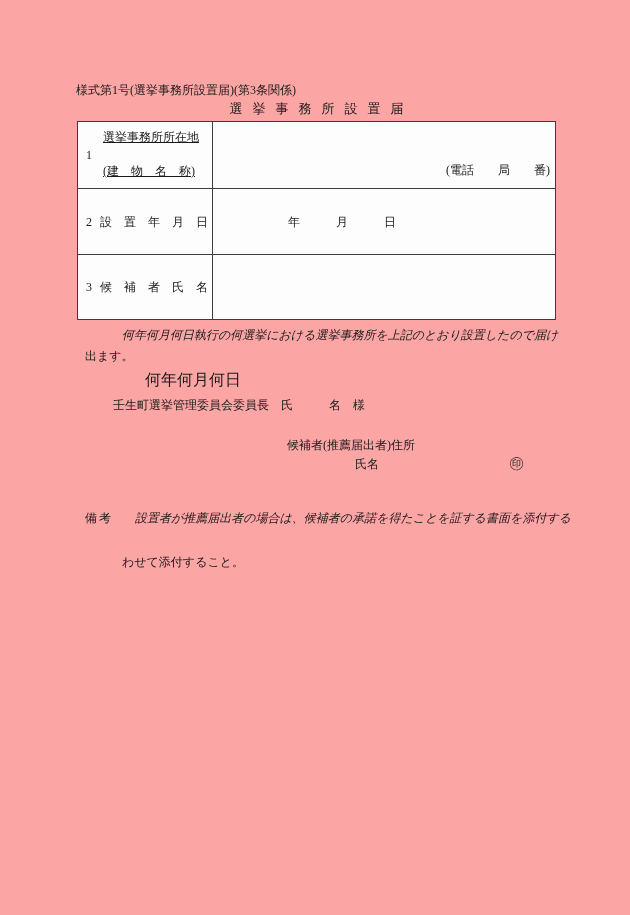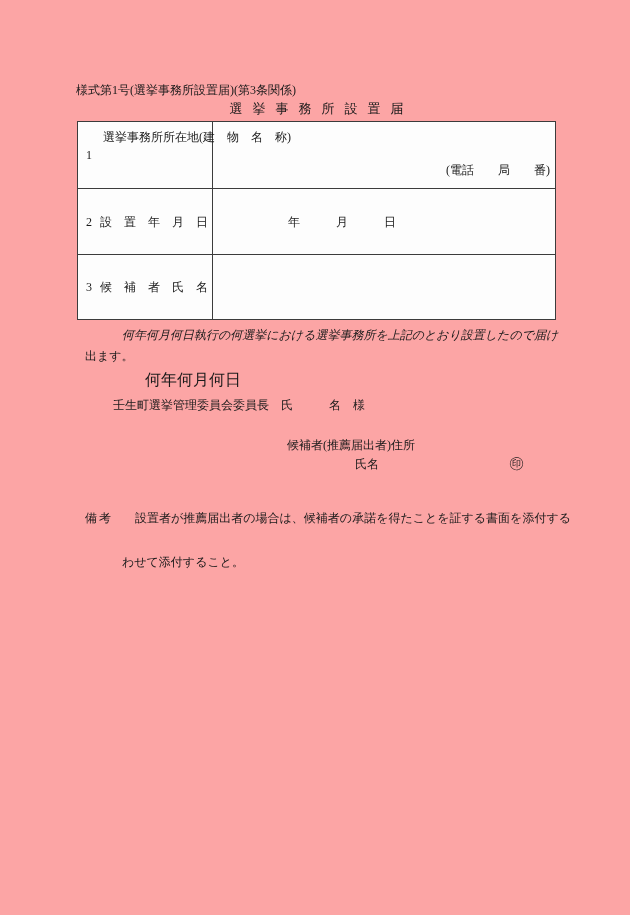--- a/index.html
+++ b/index.html
@@ -23,35 +23,35 @@
   }
   .t-row{display:grid;grid-template-columns:135px 1fr;}
   .t-row.r1{height:66px;}
   .t-row.r2{height:65px;}
   .t-row.r3{height:64px;}
   .t-row + .t-row{border-top:1px solid #3c3c3c;}
   .t-label{border-right:1px solid #3c3c3c;position:relative;font-size:12px;}
   .t-value{position:relative;font-size:12px;}
   .row-no{position:absolute;left:8px;top:50%;transform:translateY(-50%);font-size:12px;}
   .addr-block{position:absolute;left:25px;right:3px;top:7px;bottom:8px;
-    display:flex;flex-direction:row;justify-content:space-between;}
+    display:flex;flex-direction:column;justify-content:space-between;text-decoration:underline;}
   .addr-line{white-space:pre;}
   .row-label{position:absolute;left:22px;top:50%;transform:translateY(-50%);white-space:pre;}
   .date-value{position:absolute;left:75px;top:50%;transform:translateY(-50%);white-space:pre;}
   .phone-hint{position:absolute;right:5px;bottom:9px;white-space:pre;}
   
   .decl1{left:122px;top:329px;font-size:12px;font-style:italic;}
   .decl2{left:85px;top:350px;font-size:12px;}
   .decl-date{left:145px;top:371px;font-size:16px;}
   .addressee{left:113px;top:399px;font-size:12px;}
   .cand-addr{left:287px;top:439px;font-size:12px;}
   .cand-name{left:355px;top:458px;font-size:12px;}
   .seal{left:509px;top:455px;font-size:15px;}
   .remarks-label{left:85px;top:512px;font-size:12px;letter-spacing:2px;}
-  .remarks-l1{left:135px;top:512px;font-size:12px;}
+  .remarks-l1{left:135px;top:512px;font-size:12px;font-style:italic;}
   .remarks-l2{left:122px;top:534px;font-size:12px;}
   .remarks-l3{left:122px;top:556px;font-size:12px;}
 </style>
 </head>
 <body>
 
 <div class="page">
 
   <div class="abs form-code">様式第1号(選挙事務所設置届)(第3条関係)</div>
 

